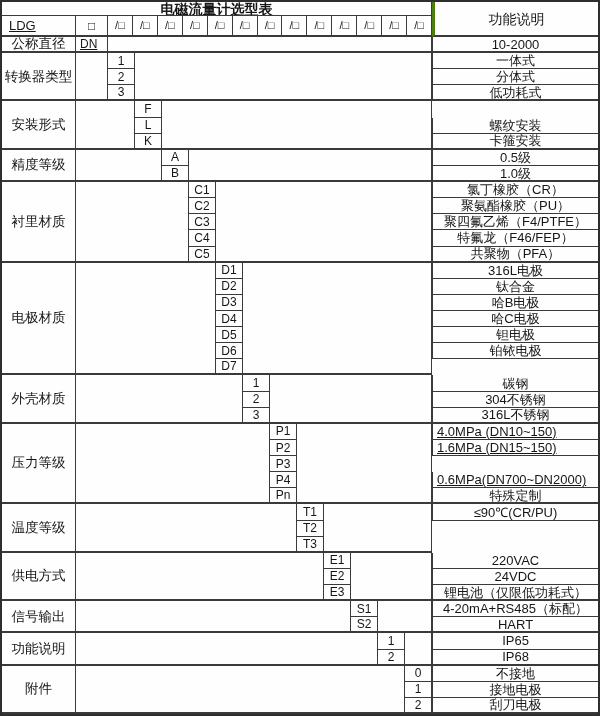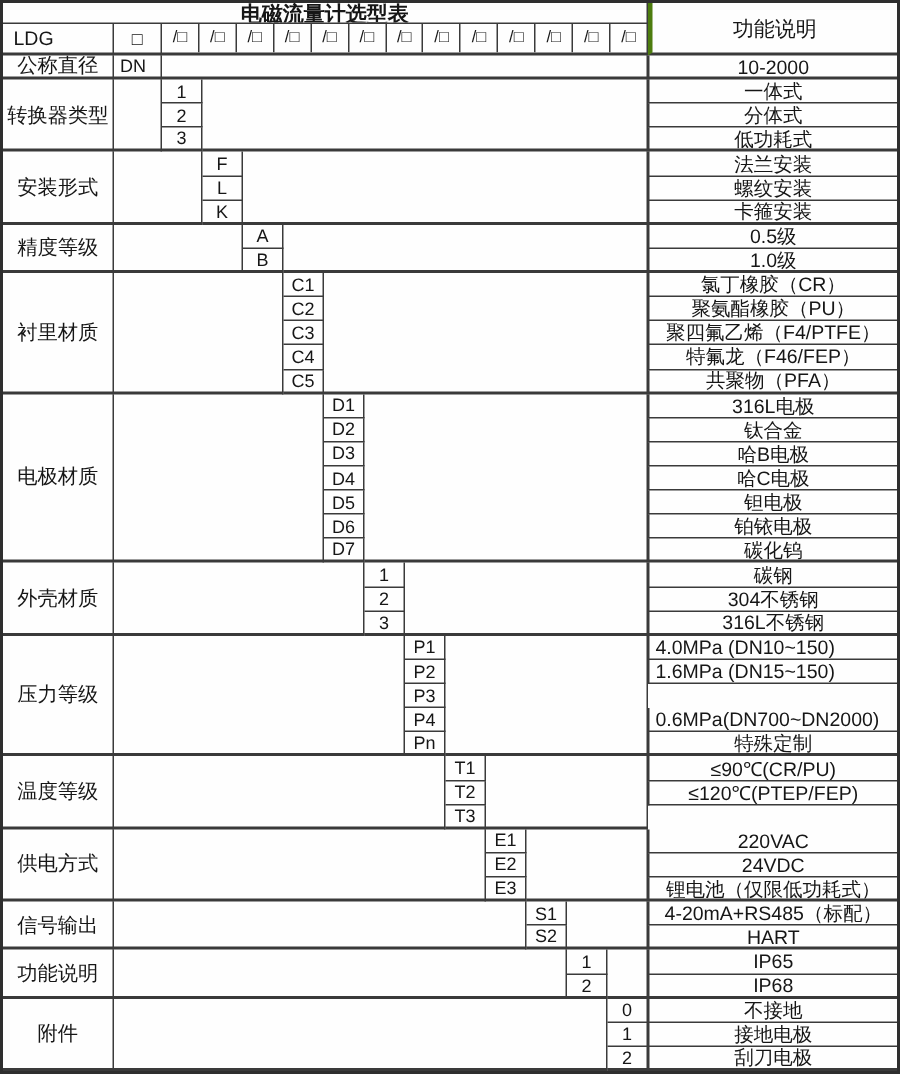--- a/index.html
+++ b/index.html
@@ -11,21 +11,21 @@
     grid-template-rows:14px 21px repeat(42,1fr);
   }
   .cell{
     border-right:1px solid #3a3a3a;border-bottom:1px solid #3a3a3a;
     display:flex;align-items:center;justify-content:center;
     font-size:13px;line-height:1;overflow:hidden;white-space:nowrap;
     min-width:0;min-height:0;
   }
   .bb2{border-bottom-width:2px;}
   .desc{border-left:1px solid #3a3a3a;border-right:none;}
-  .left{justify-content:flex-start;padding-left:4px;}
+  .left{justify-content:flex-start;padding-left:4px;text-decoration:underline;}
   .label{font-size:13.5px;letter-spacing:0;}
   .code{font-size:12px;}
   .title{font-size:14px;font-weight:bold;}
   .hdr{font-size:14px;}
   .mono{font-size:13px;}
   .strip{display:flex;align-items:stretch;padding:0;}
   .slot{flex:1;display:flex;align-items:center;justify-content:center;border-left:1px solid #3a3a3a;font-size:11px;min-width:0;}
   .slot:first-child{border-left:none;}
 </style>
 </head>
@@ -68,21 +68,20 @@
     <div class="cell desc" style="grid-area:4/15/5/16">一体式</div>
     <div class="cell desc" style="grid-area:5/15/6/16">分体式</div>
     <div class="cell desc bb2" style="grid-area:6/15/7/16">低功耗式</div>
 
     <div class="cell label bb2" style="grid-area:7/1/10/2">安装形式</div>
     <div class="cell bb2" style="grid-area:7/2/10/4"></div>
     <div class="cell code" style="grid-area:7/4/8/5">F</div>
     <div class="cell code" style="grid-area:8/4/9/5">L</div>
     <div class="cell code bb2" style="grid-area:9/4/10/5">K</div>
     <div class="cell bb2" style="grid-area:7/5/10/15"></div>
-    <div class="cell desc" style="grid-area:7/15/8/16">法兰安装</div>
     <div class="cell desc" style="grid-area:8/15/9/16">螺纹安装</div>
     <div class="cell desc bb2" style="grid-area:9/15/10/16">卡箍安装</div>
 
     <div class="cell label bb2" style="grid-area:10/1/12/2">精度等级</div>
     <div class="cell bb2" style="grid-area:10/2/12/5"></div>
     <div class="cell code" style="grid-area:10/5/11/6">A</div>
     <div class="cell code bb2" style="grid-area:11/5/12/6">B</div>
     <div class="cell bb2" style="grid-area:10/6/12/15"></div>
     <div class="cell desc" style="grid-area:10/15/11/16">0.5级</div>
     <div class="cell desc bb2" style="grid-area:11/15/12/16">1.0级</div>
@@ -110,21 +109,20 @@
     <div class="cell code" style="grid-area:21/7/22/8">D5</div>
     <div class="cell code" style="grid-area:22/7/23/8">D6</div>
     <div class="cell code bb2" style="grid-area:23/7/24/8">D7</div>
     <div class="cell bb2" style="grid-area:17/8/24/15"></div>
     <div class="cell desc" style="grid-area:17/15/18/16">316L电极</div>
     <div class="cell desc" style="grid-area:18/15/19/16">钛合金</div>
     <div class="cell desc" style="grid-area:19/15/20/16">哈B电极</div>
     <div class="cell desc" style="grid-area:20/15/21/16">哈C电极</div>
     <div class="cell desc" style="grid-area:21/15/22/16">钽电极</div>
     <div class="cell desc" style="grid-area:22/15/23/16">铂铱电极</div>
-    <div class="cell desc bb2" style="grid-area:23/15/24/16">碳化钨</div>
 
     <div class="cell label bb2" style="grid-area:24/1/27/2">外壳材质</div>
     <div class="cell bb2" style="grid-area:24/2/27/8"></div>
     <div class="cell code" style="grid-area:24/8/25/9">1</div>
     <div class="cell code" style="grid-area:25/8/26/9">2</div>
     <div class="cell code bb2" style="grid-area:26/8/27/9">3</div>
     <div class="cell bb2" style="grid-area:24/9/27/15"></div>
     <div class="cell desc" style="grid-area:24/15/25/16">碳钢</div>
     <div class="cell desc" style="grid-area:25/15/26/16">304不锈钢</div>
     <div class="cell desc bb2" style="grid-area:26/15/27/16">316L不锈钢</div>
@@ -142,21 +140,20 @@
     <div class="cell desc left" style="grid-area:30/15/31/16">0.6MPa(DN700~DN2000)</div>
     <div class="cell desc bb2" style="grid-area:31/15/32/16">特殊定制</div>
 
     <div class="cell label bb2" style="grid-area:32/1/35/2">温度等级</div>
     <div class="cell bb2" style="grid-area:32/2/35/10"></div>
     <div class="cell code" style="grid-area:32/10/33/11">T1</div>
     <div class="cell code" style="grid-area:33/10/34/11">T2</div>
     <div class="cell code bb2" style="grid-area:34/10/35/11">T3</div>
     <div class="cell bb2" style="grid-area:32/11/35/15"></div>
     <div class="cell desc" style="grid-area:32/15/33/16">≤90℃(CR/PU)</div>
-    <div class="cell desc" style="grid-area:33/15/34/16">≤120℃(PTEP/FEP)</div>
 
     <div class="cell label bb2" style="grid-area:35/1/38/2">供电方式</div>
     <div class="cell bb2" style="grid-area:35/2/38/11"></div>
     <div class="cell code" style="grid-area:35/11/36/12">E1</div>
     <div class="cell code" style="grid-area:36/11/37/12">E2</div>
     <div class="cell code bb2" style="grid-area:37/11/38/12">E3</div>
     <div class="cell bb2" style="grid-area:35/12/38/15"></div>
     <div class="cell desc" style="grid-area:35/15/36/16">220VAC</div>
     <div class="cell desc" style="grid-area:36/15/37/16">24VDC</div>
     <div class="cell desc bb2" style="grid-area:37/15/38/16">锂电池（仅限低功耗式）</div>

